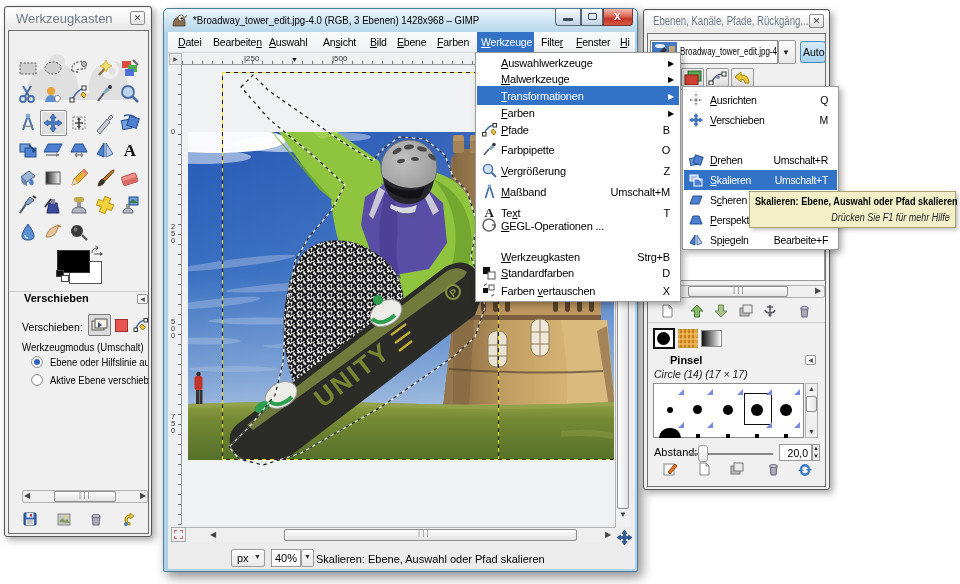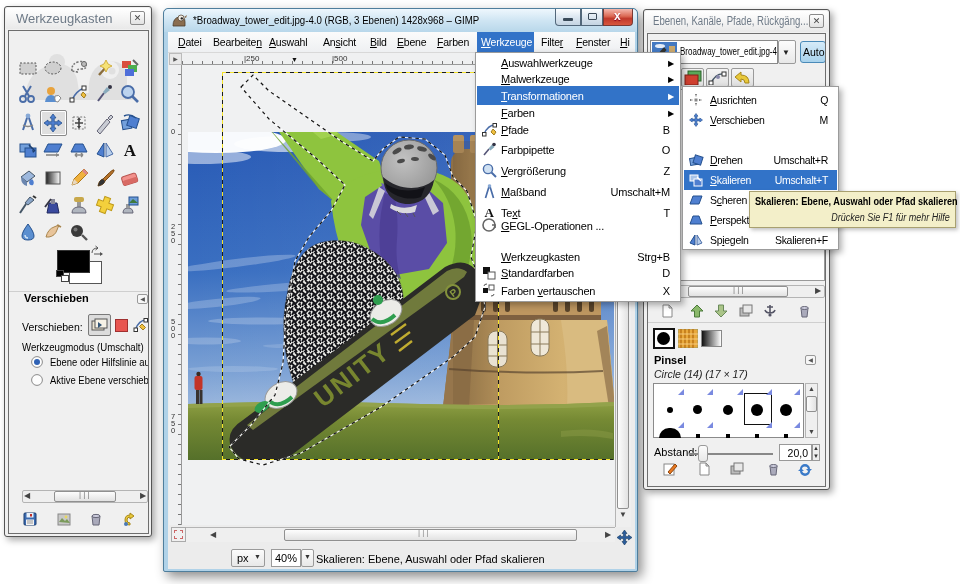--- a/index.html
+++ b/index.html
@@ -558,21 +558,21 @@
         </svg>
 <div class="abs" style="left:0px;top:288px;width:179px;height:1px;background:#cfcfcf;"></div>
 <div class="abs" style="left:5px;top:294px;width:22px;height:21px;background:#fff;border:2px solid #111;"></div>
 <div class="abs" style="left:9px;top:298px;width:13px;height:13px;border-radius:50%;background:#000;"></div>
 <svg class="abs" style="left:30px;top:295px;" width="20" height="19" viewBox="0 0 20 19">
           <rect width="20" height="19" fill="#e8a83c" stroke="#996"></rect>
 <path d="M3 0 V19 M7 0 V19 M11 0 V19 M15 0 V19" stroke="#c07818" stroke-width="1.6"></path>
           <path d="M0 5 H20 M0 10 H20 M0 15 H20" stroke="#f6cc80" stroke-width="1"></path>
         </svg>
 <div class="abs" style="left:53px;top:296px;width:21px;height:17px;border:1px solid #888;background:linear-gradient(90deg,#111,#fff);"></div>
-<div class="abs" style="left:6px;top:320px;font-size:11px;font-weight:bold;color:#000;">Pinsel</div>
+<div class="abs" style="left:22px;top:320px;font-size:11px;font-weight:bold;color:#000;">Pinsel</div>
 <div class="abs" style="left:157px;top:321px;width:11px;height:10px;border:1px solid #999;border-radius:2px;background:#f6f6f6;font-size:6px;line-height:9px;text-align:center;color:#555;">◀</div>
 <div class="abs" style="left:6px;top:334px;font-size:10.5px;font-style:italic;color:#222;white-space:nowrap;">Circle (14) (17 × 17)</div>
 <div class="abs" style="left:5px;top:349px;width:151px;height:55px;background:#fff;border:1px solid #8a8a8a;"></div>
 <div class="abs" style="left:19px;top:373px;width:6px;height:6px;border-radius:50%;background:#000;"></div>
 <div class="abs" style="left:45px;top:371px;width:9px;height:9px;border-radius:50%;background:#000;"></div>
 <div class="abs" style="left:75px;top:371px;width:10px;height:10px;border-radius:50%;background:#000;"></div>
 <div class="abs" style="left:103px;top:370px;width:12px;height:12px;border-radius:50%;background:#000;"></div>
 <div class="abs" style="left:132px;top:370px;width:12px;height:12px;border-radius:50%;background:#000;"></div>
 <div class="abs" style="left:96px;top:359px;width:28px;height:32px;border:1px solid #111;"></div>
 <svg class="abs" style="left:30px;top:355px;" width="6" height="6" viewBox="0 0 6 6">
@@ -770,21 +770,21 @@
       </div>
 <div class="mi" style="top:123px;height:20px;">
         <span class="lbl" style="left:26px;"><u>P</u>erspektive</span>
         <span class="sc">Umschalt+P</span>
         <svg class="abs" style="left:4px;top:2px;" width="16" height="16" viewBox="0 0 16 16">
           <path d="M5 4 L11 4 L14 12 L2 12 Z" fill="#4f7fd0" stroke="#24508e"></path>
         </svg>
       </div>
 <div class="mi" style="top:143px;height:20px;">
         <span class="lbl" style="left:26px;">Sp<u>i</u>egeln</span>
-        <span class="sc">Skalieren+F</span>
+        <span class="sc">Bearbeite+F</span>
         <svg class="abs" style="left:4px;top:2px;" width="16" height="16" viewBox="0 0 16 16">
           <path d="M7 3 L7 13 L2 11 Z" fill="#4f7fd0" stroke="#24508e"></path>
           <path d="M9 3 L9 13 L14 11 Z" fill="#b8cfec" stroke="#4a6da8"></path>
         </svg>
       </div>
 </div>
 <div class="abs" style="left:749px;top:191px;width:207px;height:37px;background:#f3efc9;border:1px solid #a8a070;box-shadow:2px 2px 4px rgba(0,0,0,.25);z-index:60;">
 <div class="abs" style="left:5px;top:3px;font-size:11px;font-weight:bold;color:#000;white-space:nowrap;transform:scaleX(.83);transform-origin:0 50%;">Skalieren: Ebene, Auswahl oder Pfad skalieren</div>
 <div class="abs" style="right:5px;top:20px;font-size:10px;font-style:italic;color:#222;white-space:nowrap;transform:scaleX(.9);transform-origin:100% 50%;">Drücken Sie F1 für mehr Hilfe</div>
     </div>

